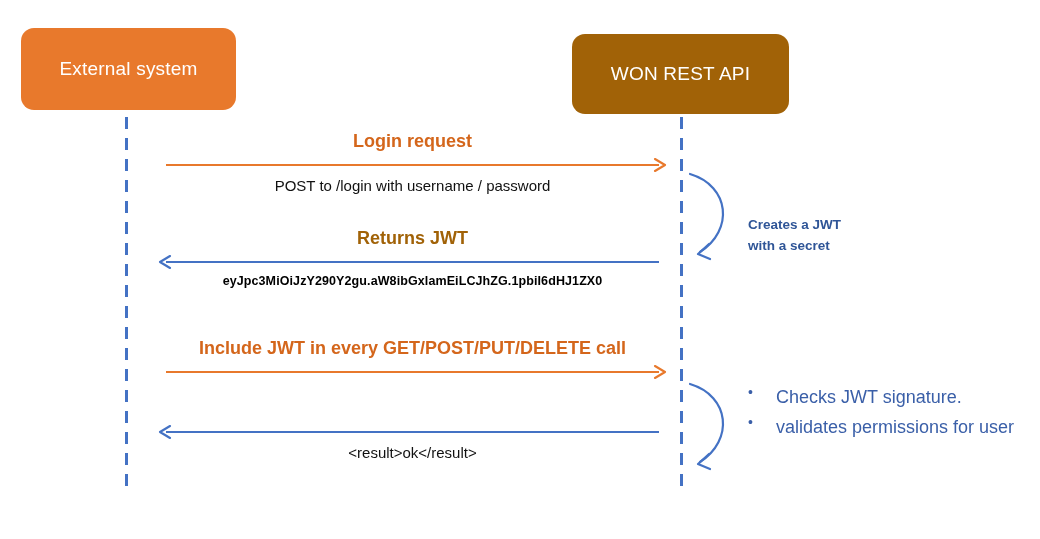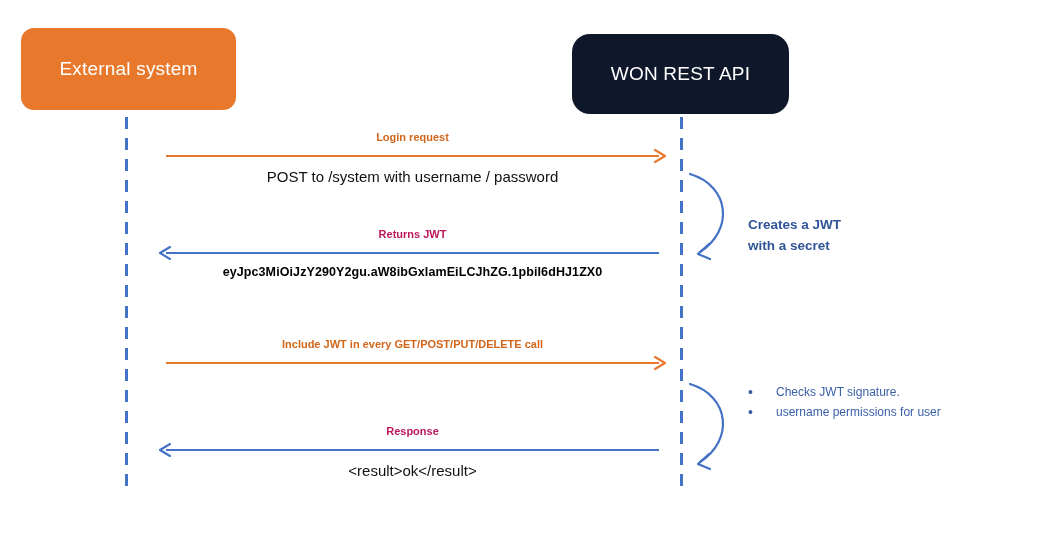--- a/index.html
+++ b/index.html
@@ -34,22 +34,21 @@
     top: 28px;
     width: 215px;
     height: 82px;
     background: #E8792C;
   }
   #actor-api {
     left: 572px;
     top: 34px;
     width: 217px;
     height: 80px;
-    background: #0f172a;
-    border-radius: 18px;
+    background: #a16207;
   }
 
   
   .lifeline {
     position: absolute;
     top: 117px;
     width: 3px;
     height: 405px;
     background-image: linear-gradient(#4472C4 55%, rgba(255,255,255,0) 0%);
     background-size: 3px 21px;
@@ -59,27 +58,27 @@
   #lifeline-api { left: 680px; }
 
   
   .message {
     position: absolute;
     left: 160px;
     width: 505px;
   }
   .msg-title {
     text-align: center;
-    font-size: 11px;
+    font-size: 18px;
     font-weight: bold;
     margin: 0 0 6px 0;
     white-space: nowrap;
   }
   .msg-title.orange { color: #D4661B; }
-  .msg-title.blue   { color: #be185d; }
+  .msg-title.blue   { color: #a16207; }
 
   .arrow-wrap {
     position: relative;
     height: 14px;
   }
   .arrow-line {
     position: absolute;
     top: 6px;
     left: 6px;
     right: 6px;
@@ -137,21 +136,21 @@
     white-space: nowrap;
   }
   #selfloop-create { left: 686px; top: 168px; }
   #selfloop-create .note-text { left: 62px; top: 14px; margin-top: 33px; }
 
   #selfloop-validate { left: 686px; top: 378px; }
   #selfloop-validate .note-text {
     left: 62px;
     top: 4px;
     font-weight: normal;
-    font-size: 12px;
+    font-size: 18px;
     color: #3A5FA8;
   }
   .bullet-list {
     list-style: none;
     margin: 0;
     padding: 0;
   }
   .bullet-list li {
     position: relative;
     padding-left: 28px;
@@ -185,21 +184,21 @@
   <div class="message" id="message-login">
     <div class="msg-title orange">Login request</div>
     <div class="arrow-wrap">
       <div class="arrow-line orange"></div>
       <div class="head right">
         <svg width="14" height="14" viewBox="0 0 14 14">
           <polyline points="2,1 12,7 2,13" fill="none" stroke="#E8792C" stroke-width="2.1" stroke-linecap="round" stroke-linejoin="round"></polyline>
         </svg>
       </div>
     </div>
-    <div class="msg-sub">POST to /system with username / password</div>
+    <div class="msg-sub">POST to /login with username / password</div>
   </div>
 
   <div class="message" id="message-jwt">
     <div class="msg-title blue">Returns JWT</div>
     <div class="arrow-wrap">
       <div class="arrow-line blue"></div>
       <div class="head left">
         <svg width="14" height="14" viewBox="0 0 14 14">
           <polyline points="12,1 2,7 12,13" fill="none" stroke="#4472C4" stroke-width="2.1" stroke-linecap="round" stroke-linejoin="round"></polyline>
         </svg>
@@ -214,21 +213,20 @@
       <div class="arrow-line orange"></div>
       <div class="head right">
         <svg width="14" height="14" viewBox="0 0 14 14">
           <polyline points="2,1 12,7 2,13" fill="none" stroke="#E8792C" stroke-width="2.1" stroke-linecap="round" stroke-linejoin="round"></polyline>
         </svg>
       </div>
     </div>
   </div>
 
   <div class="message" id="message-response">
-    <div class="msg-title blue">Response</div>
     <div class="arrow-wrap">
       <div class="arrow-line blue"></div>
       <div class="head left">
         <svg width="14" height="14" viewBox="0 0 14 14">
           <polyline points="12,1 2,7 12,13" fill="none" stroke="#4472C4" stroke-width="2.1" stroke-linecap="round" stroke-linejoin="round"></polyline>
         </svg>
       </div>
     </div>
     <div class="msg-sub">&lt;result&gt;ok&lt;/result&gt;</div>
   </div>
@@ -245,18 +243,18 @@
   </div>
 
   <div class="selfloop" id="selfloop-validate">
     <svg class="loop-arc" width="70" height="96" viewBox="0 0 70 96">
       <path d="M4 6 C 44 18, 48 62, 14 84" fill="none" stroke="#4472C4" stroke-width="2.2" stroke-linecap="round"></path>
       <polyline points="23,76 12,86 24,91" fill="none" stroke="#4472C4" stroke-width="2.2" stroke-linecap="round" stroke-linejoin="round"></polyline>
     </svg>
     <div class="note-text">
       <ul class="bullet-list">
         <li>Checks JWT signature.</li>
-        <li>username permissions for user</li>
+        <li>validates permissions for user</li>
       </ul>
     </div>
   </div>
 
 </div>
 
 </body></html>

